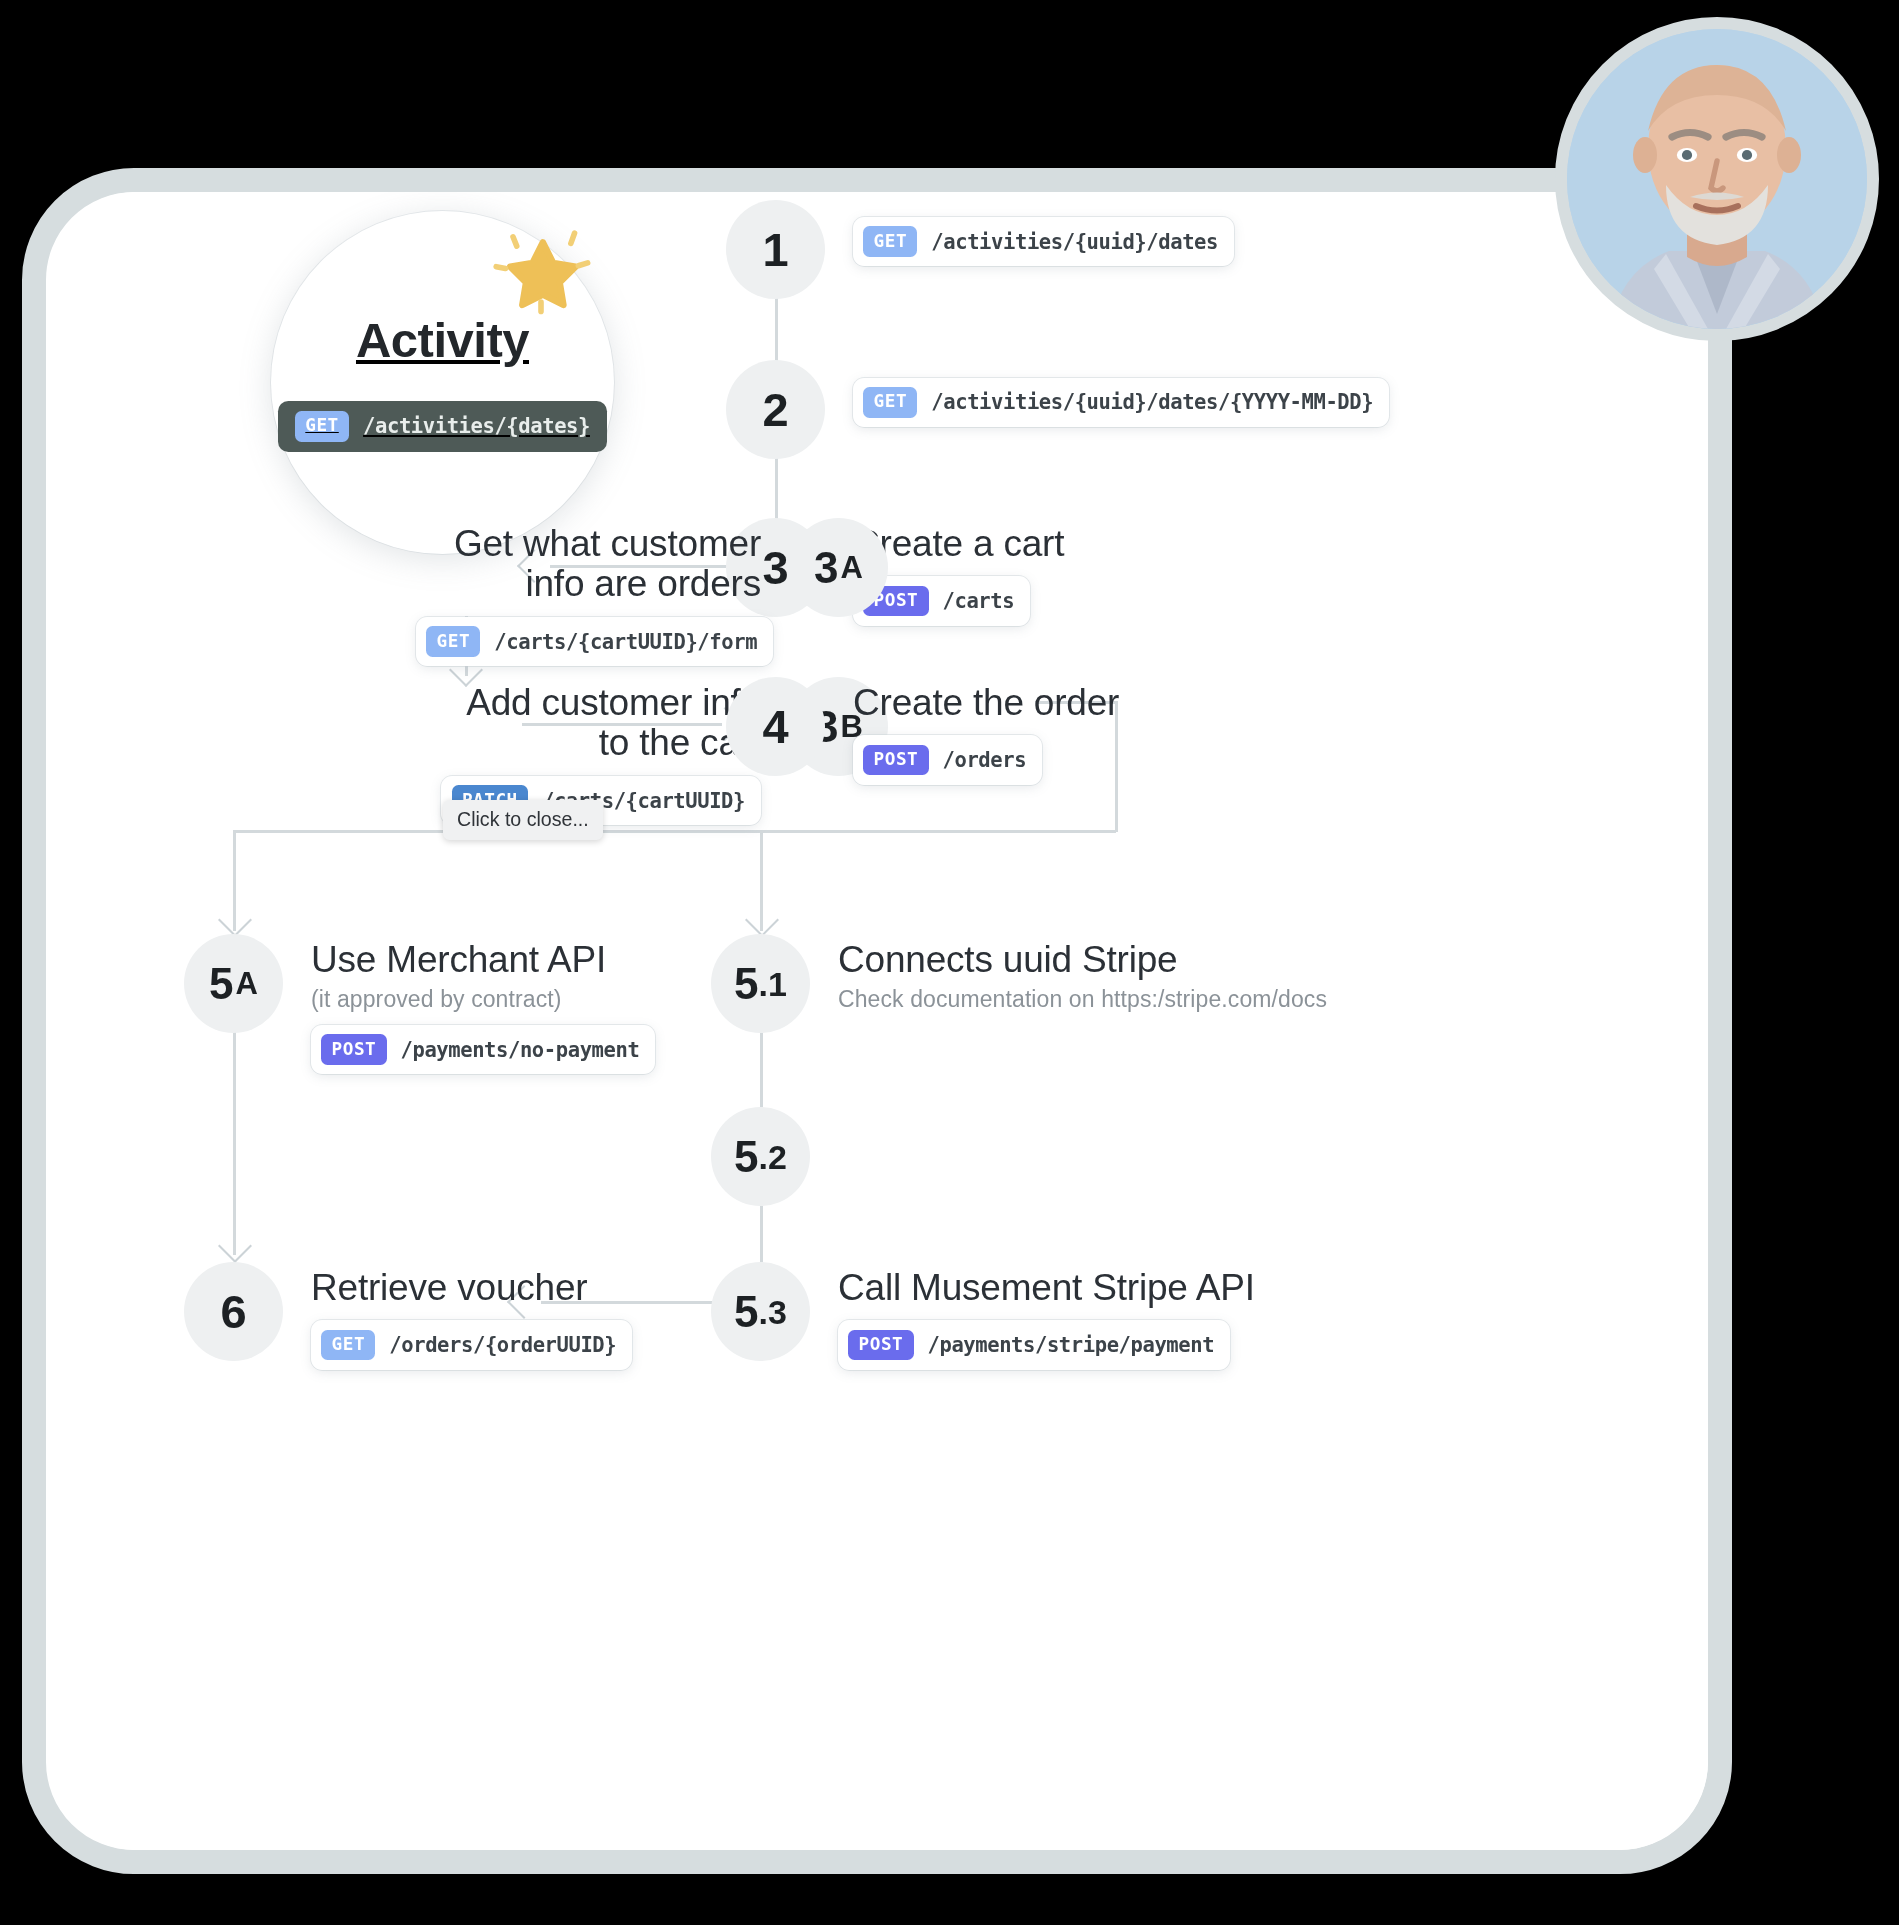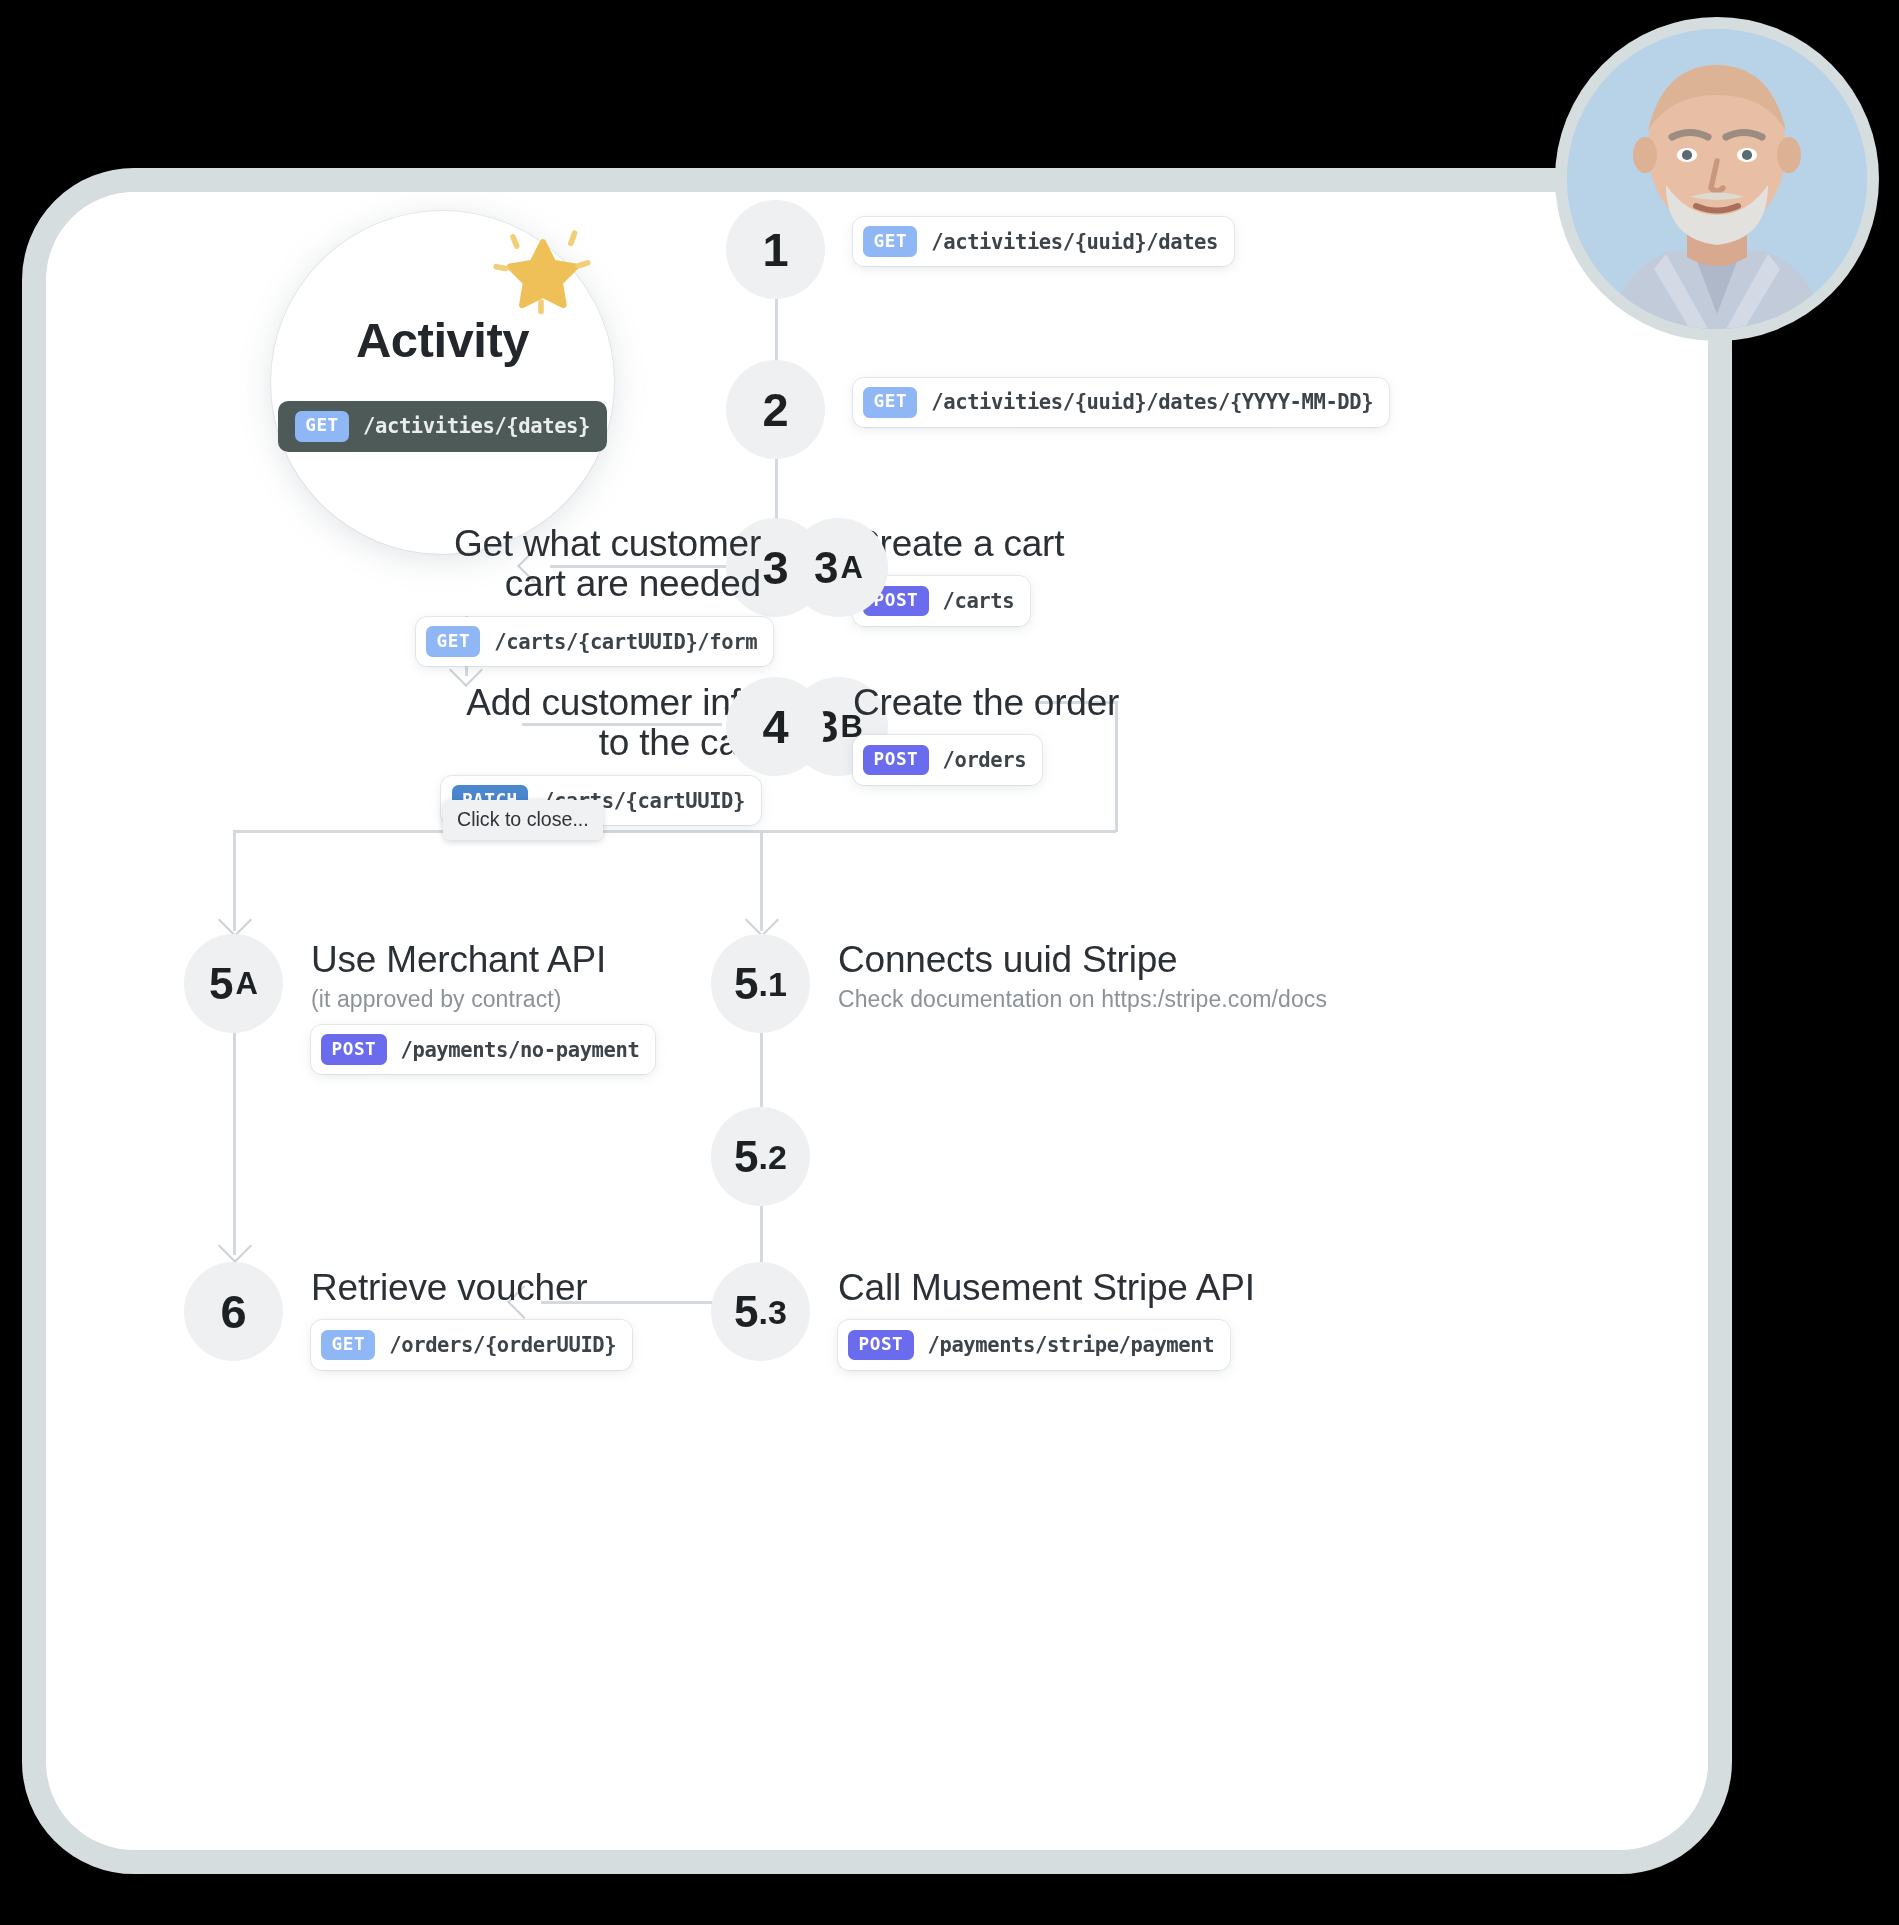--- a/index.html
+++ b/index.html
@@ -184,21 +184,21 @@
 
     <div class="conn vline" style="left:713px; top:839px; height:101px;"></div>
     <div class="conn chev down" style="left:703px; top:917px;"></div>
 
     <div class="conn vline" style="left:713px; top:994px; height:101px;"></div>
     <div class="conn chev down" style="left:703px; top:1072px;"></div>
 
     <div class="conn hline" style="left:494px; top:1109px; width:186px;"></div>
     <div class="conn chev left" style="left:465px; top:1098px;"></div>
 
-    <div class="hero" style="left:224px; top:18.6px;">
+    <div class="hero" style="left:224px; top:18.6px;text-decoration:underline;">
       <div class="hero-title">Activity</div>
       <div class="ep">
         <span class="verb get">GET</span>
         <span class="path">/activities/{dates}</span>
       </div>
     </div>
     <div class="star" style="left:438px; top:28px;">
       <svg viewBox="0 0 120 120" xmlns="http://www.w3.org/2000/svg">
         <path d="M62 24 l11 22 24 4 -17 17 4 24 -22 -11 -22 11 4 -24 -17 -17 24 -4z" fill="#eec057" stroke="#eec057" stroke-width="7" stroke-linejoin="round"></path>
         <path d="M30 18 L34 28 M12 50 L22 52 M96 14 L92 25 M110 46 L100 49 M60 88 L60 98" stroke="#f2cf76" stroke-width="6" stroke-linecap="round" fill="none"></path>
@@ -242,21 +242,21 @@
       </div>
     </div>
 
     <div class="node left" style="left:369px; top:326px;">
       <div class="bullet sub">
         <span>3</span>
           <span class="sfx">A</span>
       </div>
       <div class="body" style="width:373px;">
         <div class="step-title">Get what customer</div>
-        <div class="step-title">cart are needed</div>
+        <div class="step-title">info are orders</div>
         <div class="ep">
           <span class="verb get">GET</span>
           <span class="path">/carts/{cartUUID}/form</span>
         </div>
       </div>
     </div>
 
     <div class="node left" style="left:369px; top:485px;">
       <div class="bullet sub">
         <span>3</span>

